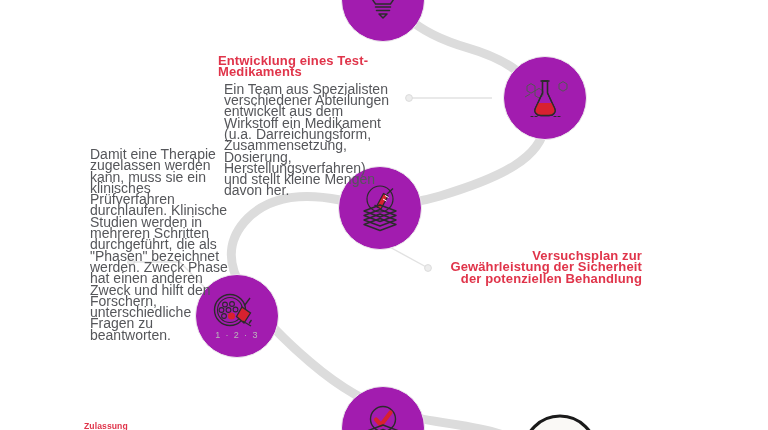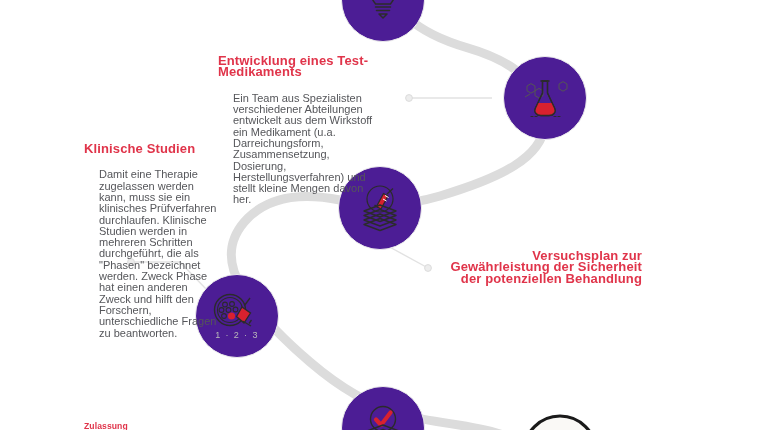--- a/index.html
+++ b/index.html
@@ -9,37 +9,37 @@
     font-family:"Liberation Sans","DejaVu Sans",sans-serif;
   }
   #stage{position:absolute;inset:0;width:768px;height:430px;overflow:hidden;}
 
   
   #ribbon{position:absolute;left:0;top:0;width:768px;height:430px;}
 
   
   .badge{
     position:absolute;border-radius:50%;
-    background:#4c1d95;border:1px solid #ededed;
+    background:#a21caf;border:1px solid #ededed;
     display:flex;align-items:center;justify-content:center;
     box-sizing:border-box;
   }
   .badge svg{display:block;}
 
   
   .block{position:absolute;}
   .block h3{
     margin:0 0 2px 0;
     font-size:13px;line-height:11.4px;
     font-weight:bold;color:#e0344a;
     letter-spacing:.01em;
   }
   .block p{
-    margin:15px;
-    font-size:11px;line-height:11.3px;
+    margin:6px;
+    font-size:14px;line-height:11.3px;
     color:#55565a;
   }
   .blk-dev{left:218px;top:55px;width:180px;}
   .blk-klin{left:84px;top:143px;width:152px;}
   .blk-vers{left:446px;top:250px;width:196px;text-align:right;}
   .blk-clip{left:84px;top:421px;width:180px;}
   .blk-clip h3{font-size:8.6px;}
 
   .phase-num{
     font-size:9px;letter-spacing:1.4px;color:#b9b9b9;
@@ -189,21 +189,20 @@
       </g>
     </svg>
   </div>
 
   <div class="block blk-dev">
     <h3>Entwicklung eines Test-Medikaments</h3>
     <p>Ein Team aus Spezialisten verschiedener Abteilungen entwickelt aus dem Wirkstoff ein Medikament (u.a. Darreichungsform, Zusammensetzung, Dosierung, Herstellungsverfahren) und stellt kleine Mengen davon her.</p>
   </div>
 
   <div class="block blk-klin">
-    <h3>Klinische Studien</h3>
     <p>Damit eine Therapie zugelassen werden kann, muss sie ein klinisches Prüfverfahren durchlaufen. Klinische Studien werden in mehreren Schritten durchgeführt, die als "Phasen" bezeichnet werden. Zweck Phase hat einen anderen Zweck und hilft den Forschern, unterschiedliche Fragen zu beantworten.</p>
   </div>
 
   <div class="block blk-vers">
     <h3>Versuchsplan zur Gewährleistung der Sicherheit der potenziellen Behandlung</h3>
   </div>
 
   <div class="block blk-clip">
     <h3>Zulassung</h3>
   </div>

